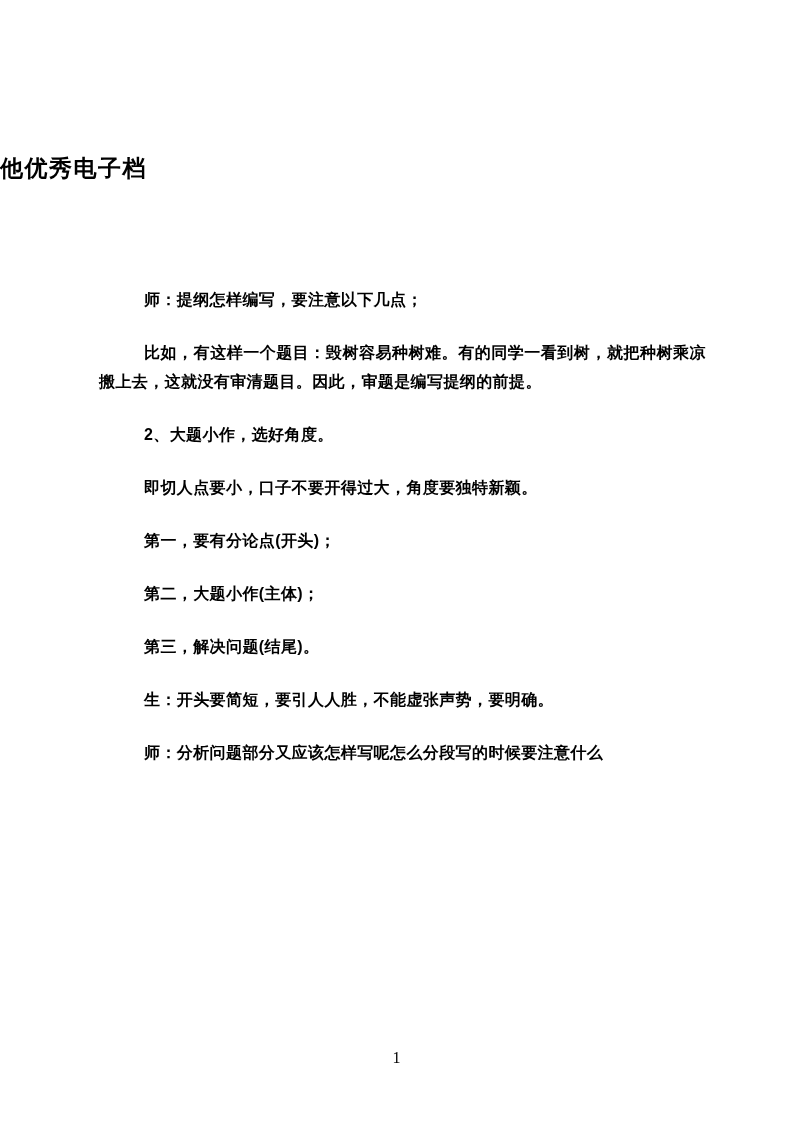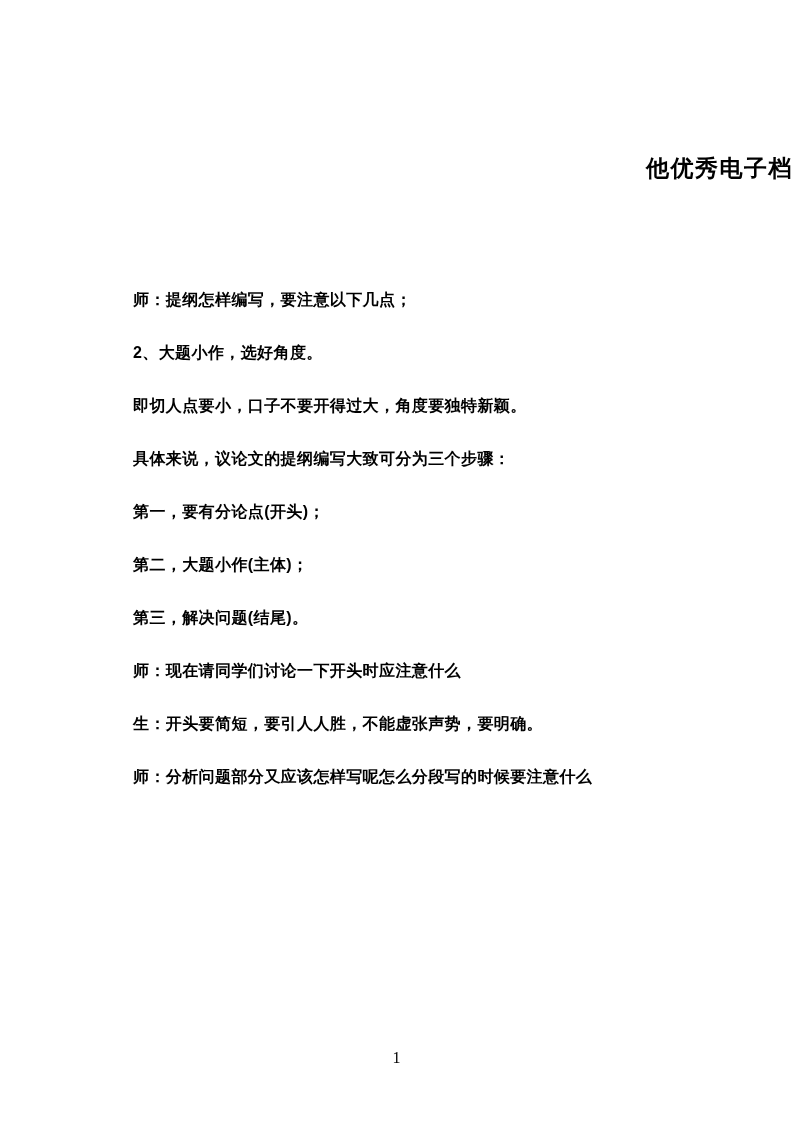--- a/index.html
+++ b/index.html
@@ -14,34 +14,34 @@
     background: #ffffff;
     color: #000000;
     font-family: "Liberation Sans", sans-serif;
     overflow: hidden;
   }
   .doc-title {
     position: absolute;
     top: 137px;
     left: 0;
     width: 100%;
-    text-align: right;
+    text-align: left;
     font-size: 23px;
     line-height: 32px;
     font-weight: bold;
     letter-spacing: 1.5px;
   }
   .doc-body {
     position: absolute;
     top: 285px;
     left: 88px;
     width: 618px;
   }
   .doc-body p {
-    margin: 0 0 24px 0;
+    margin: 0 0 24px 11px;
     font-size: 16px;
     line-height: 29px;
     font-weight: bold;
     letter-spacing: 0.4px;
     text-indent: 45px;
     text-align: justify;
     word-break: break-all;
   }
   .page-footer {
     position: absolute;
@@ -57,26 +57,25 @@
 </style>
 </head>
 <body>
 
 <div class="page">
 
   <h1 class="doc-title">他优秀电子档</h1>
 
   <div class="doc-body">
     <p>师：提纲怎样编写，要注意以下几点；</p>
+    <p>比如，有这样一个题目：毁树容易种树难。有的同学一看到树，就把种树乘凉搬上去，这就没有审清题目。因此，审题是编写提纲的前提。</p>
     <p>2、大题小作，选好角度。</p>
     <p>即切人点要小，口子不要开得过大，角度要独特新颖。</p>
-    <p>具体来说，议论文的提纲编写大致可分为三个步骤：</p>
     <p>第一，要有分论点(开头)；</p>
     <p>第二，大题小作(主体)；</p>
     <p>第三，解决问题(结尾)。</p>
-    <p>师：现在请同学们讨论一下开头时应注意什么</p>
     <p>生：开头要简短，要引人人胜，不能虚张声势，要明确。</p>
     <p>师：分析问题部分又应该怎样写呢怎么分段写的时候要注意什么</p>
   </div>
 
   <div class="page-footer">1</div>
 
 </div>
 
 </body></html>

